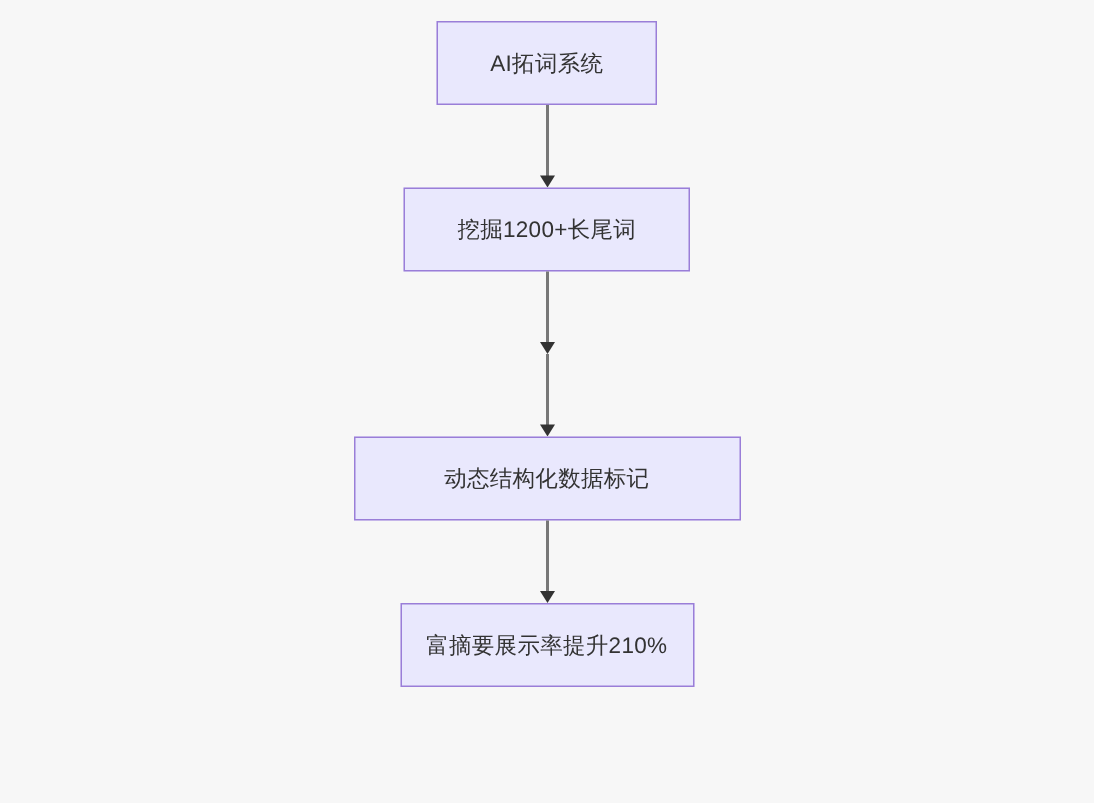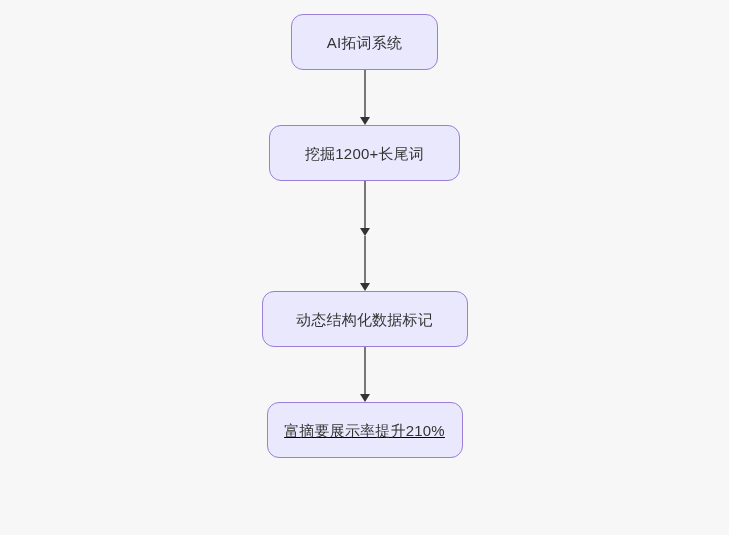--- a/index.html
+++ b/index.html
@@ -25,41 +25,41 @@
     width: 729px;
     height: 535px;
     display: flex;
     flex-direction: column;
     align-items: center;
   }
   .node {
     box-sizing: border-box;
     background: #e9e8fd;
     border: 1.6px solid #9a7ed8;
-    border-radius: 12px;
+    border-radius: 0;
     height: 56px;
     display: flex;
     align-items: center;
     justify-content: center;
     padding: 0 22px;
     position: relative;
   }
   .node-label {
     font-size: 15px;
     line-height: 1;
     color: #333333;
     letter-spacing: 0.2px;
     white-space: nowrap;
   }
   
   .node.n1 { width: 147px; margin-top: 14px; }
   .node.n2 { width: 191px; }
   .node.n3 { width: 221px; }
-  .node.n4 { width: 206px; justify-content: center; }
-  .node.n5 { width: 196px; text-decoration: underline; }
+  .node.n4 { width: 258px; justify-content: center; }
+  .node.n5 { width: 196px; }
 
   .connector {
     width: 20px;
     height: 55px;
     position: relative;
     flex: none;
   }
   .connector .line {
     position: absolute;
     left: 50%;

